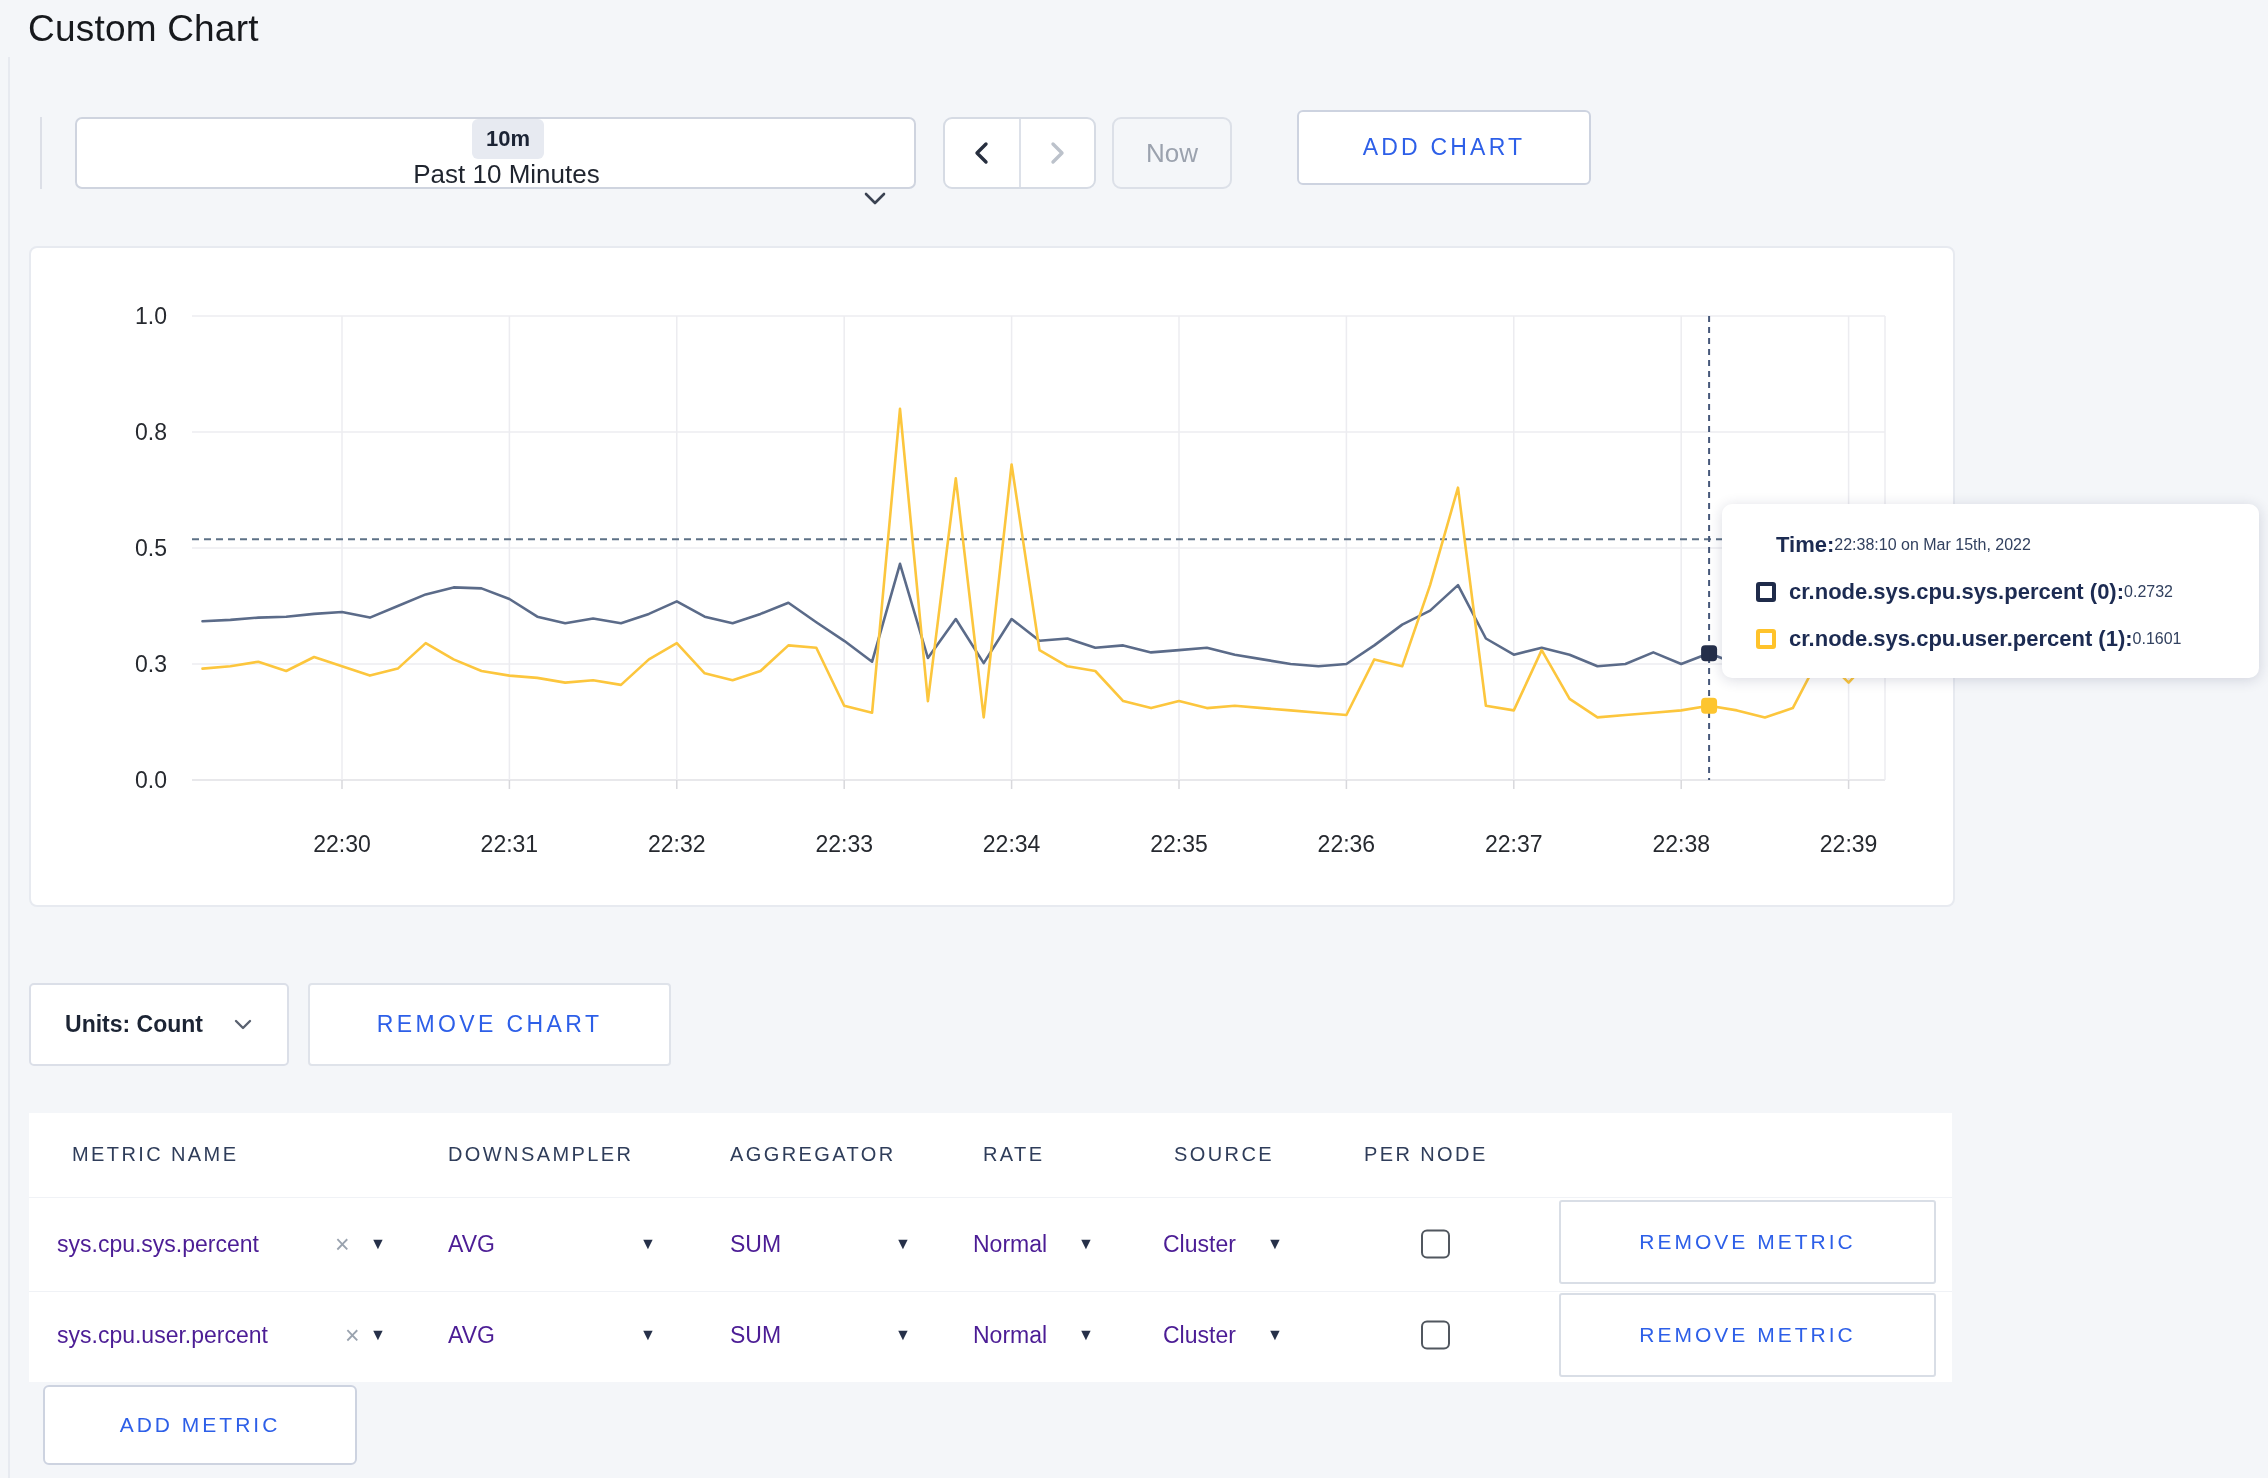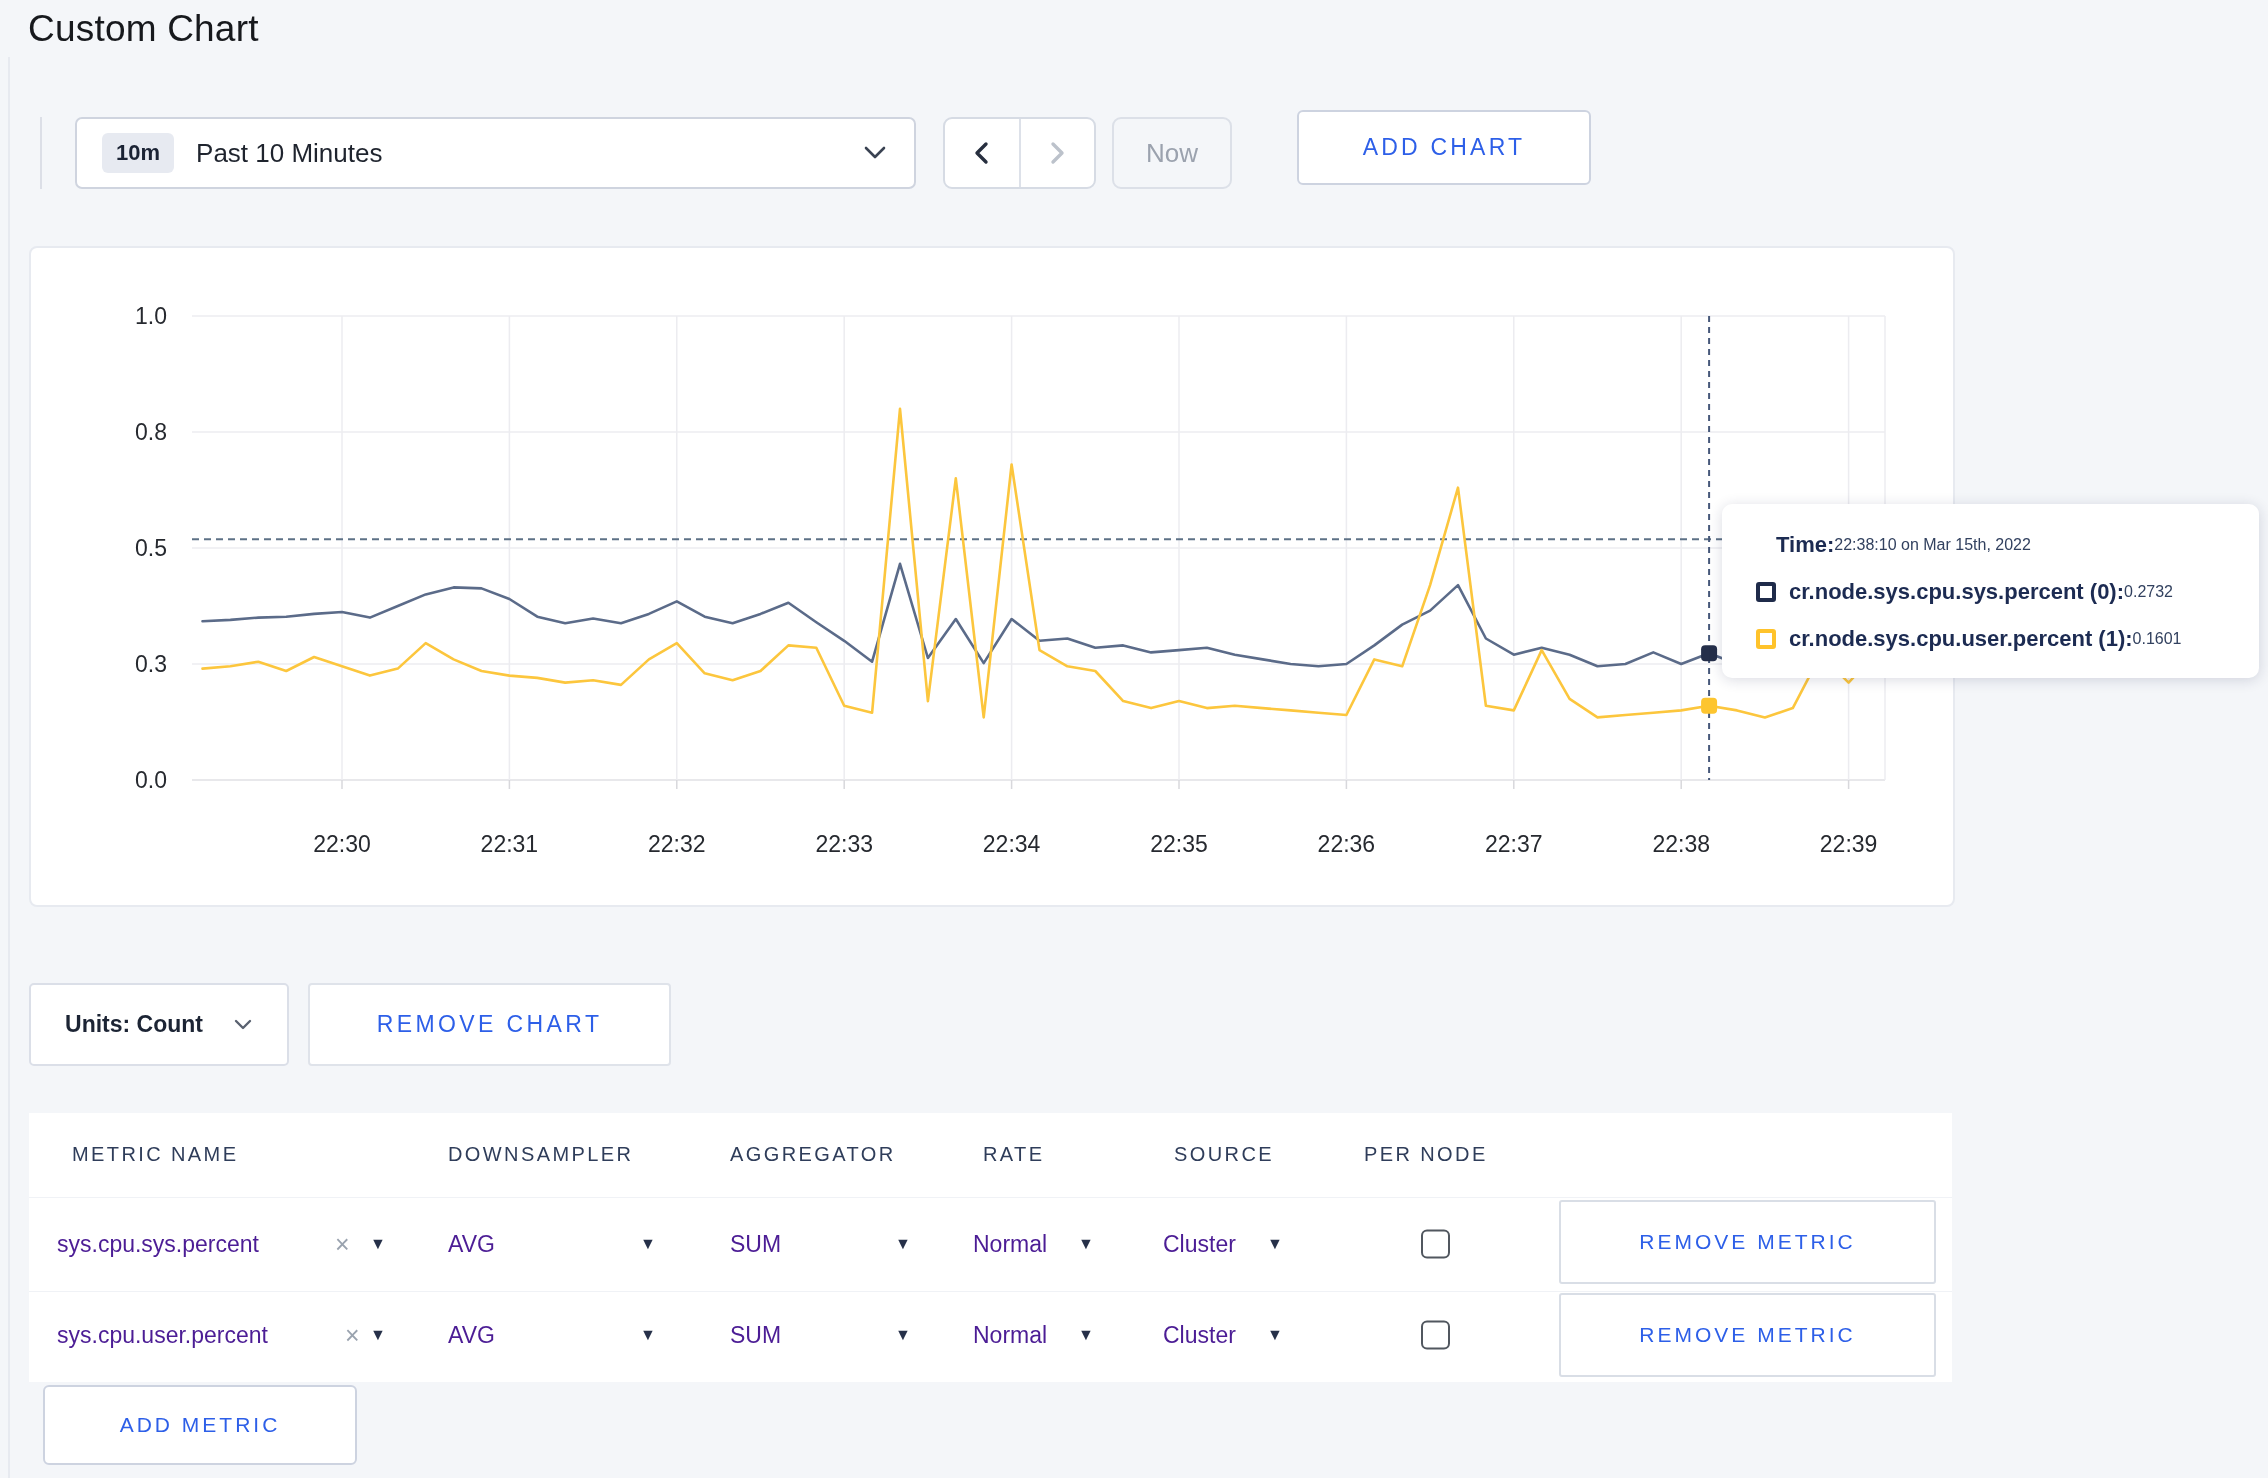--- a/index.html
+++ b/index.html
@@ -15,21 +15,21 @@
 
   
   .page-edge { left:8px; top:57px; width:2px; height:1421px; background:#e7eaf0; }
   .page-title { left:28px; top:8px; font-size:37px; font-weight:500; color:#17191d; letter-spacing:.2px; }
 
   
   .controls-divider { left:40px; top:117px; width:2px; height:72px; background:#dcdfe7; }
   .time-select {
     left:75px; top:117px; width:841px; height:72px;
     background:#fff; border:2px solid #cfd4df; border-radius:7px;
-    display:flex; align-items:center; cursor:pointer;
+    display:flex; align-items:center; cursor:pointer;flex-direction:column;
   }
   .time-badge {
     margin-left:25px; background:#e7eaf1; color:#1b2334;
     font-size:22px; font-weight:700; border-radius:6px;
     padding:9px 14px; line-height:1;
   }
   .time-label { margin-left:22px; font-size:26px; font-weight:500; color:#1f242e; }
   .time-select .chev { margin-left:auto; margin-right:26px; }
 
   .pager {

